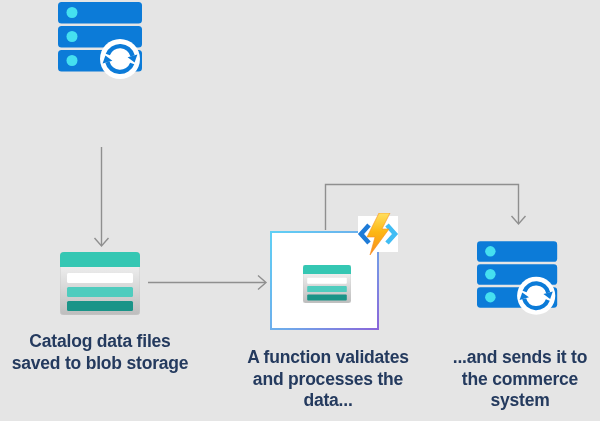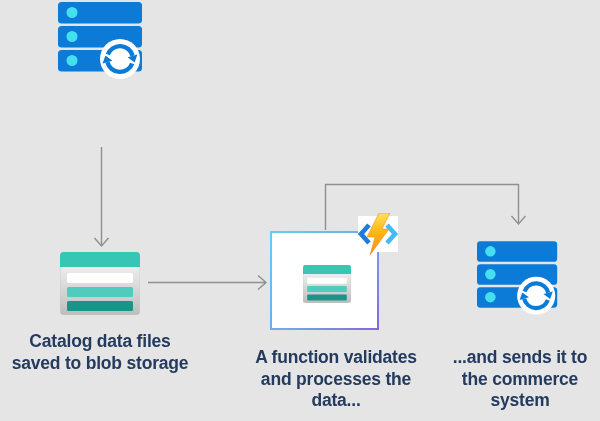--- a/index.html
+++ b/index.html
@@ -47,21 +47,21 @@
     position: absolute;
     color: #243A5E;
     font-size: 17.5px;
     line-height: 21.5px;
     font-weight: 700;
     text-align: center;
     white-space: pre-line;
     letter-spacing: -0.2px;
   }
   #label-blob     { left: 2px;   top: 331px; width: 196px; }
-  #label-function { left: 246px; top: 347px; width: 180px; }
+  #label-function { left: 238px; top: 347px; width: 180px; }
   #label-commerce { left: 438px; top: 347px; width: 164px; }
 </style>
 </head>
 <body>
 
 <div id="canvas">
 
   <svg id="connectors" viewBox="0 0 600 421" width="600" height="421">
     <g stroke="#8F8F8F" stroke-width="1.4" fill="none">
 

